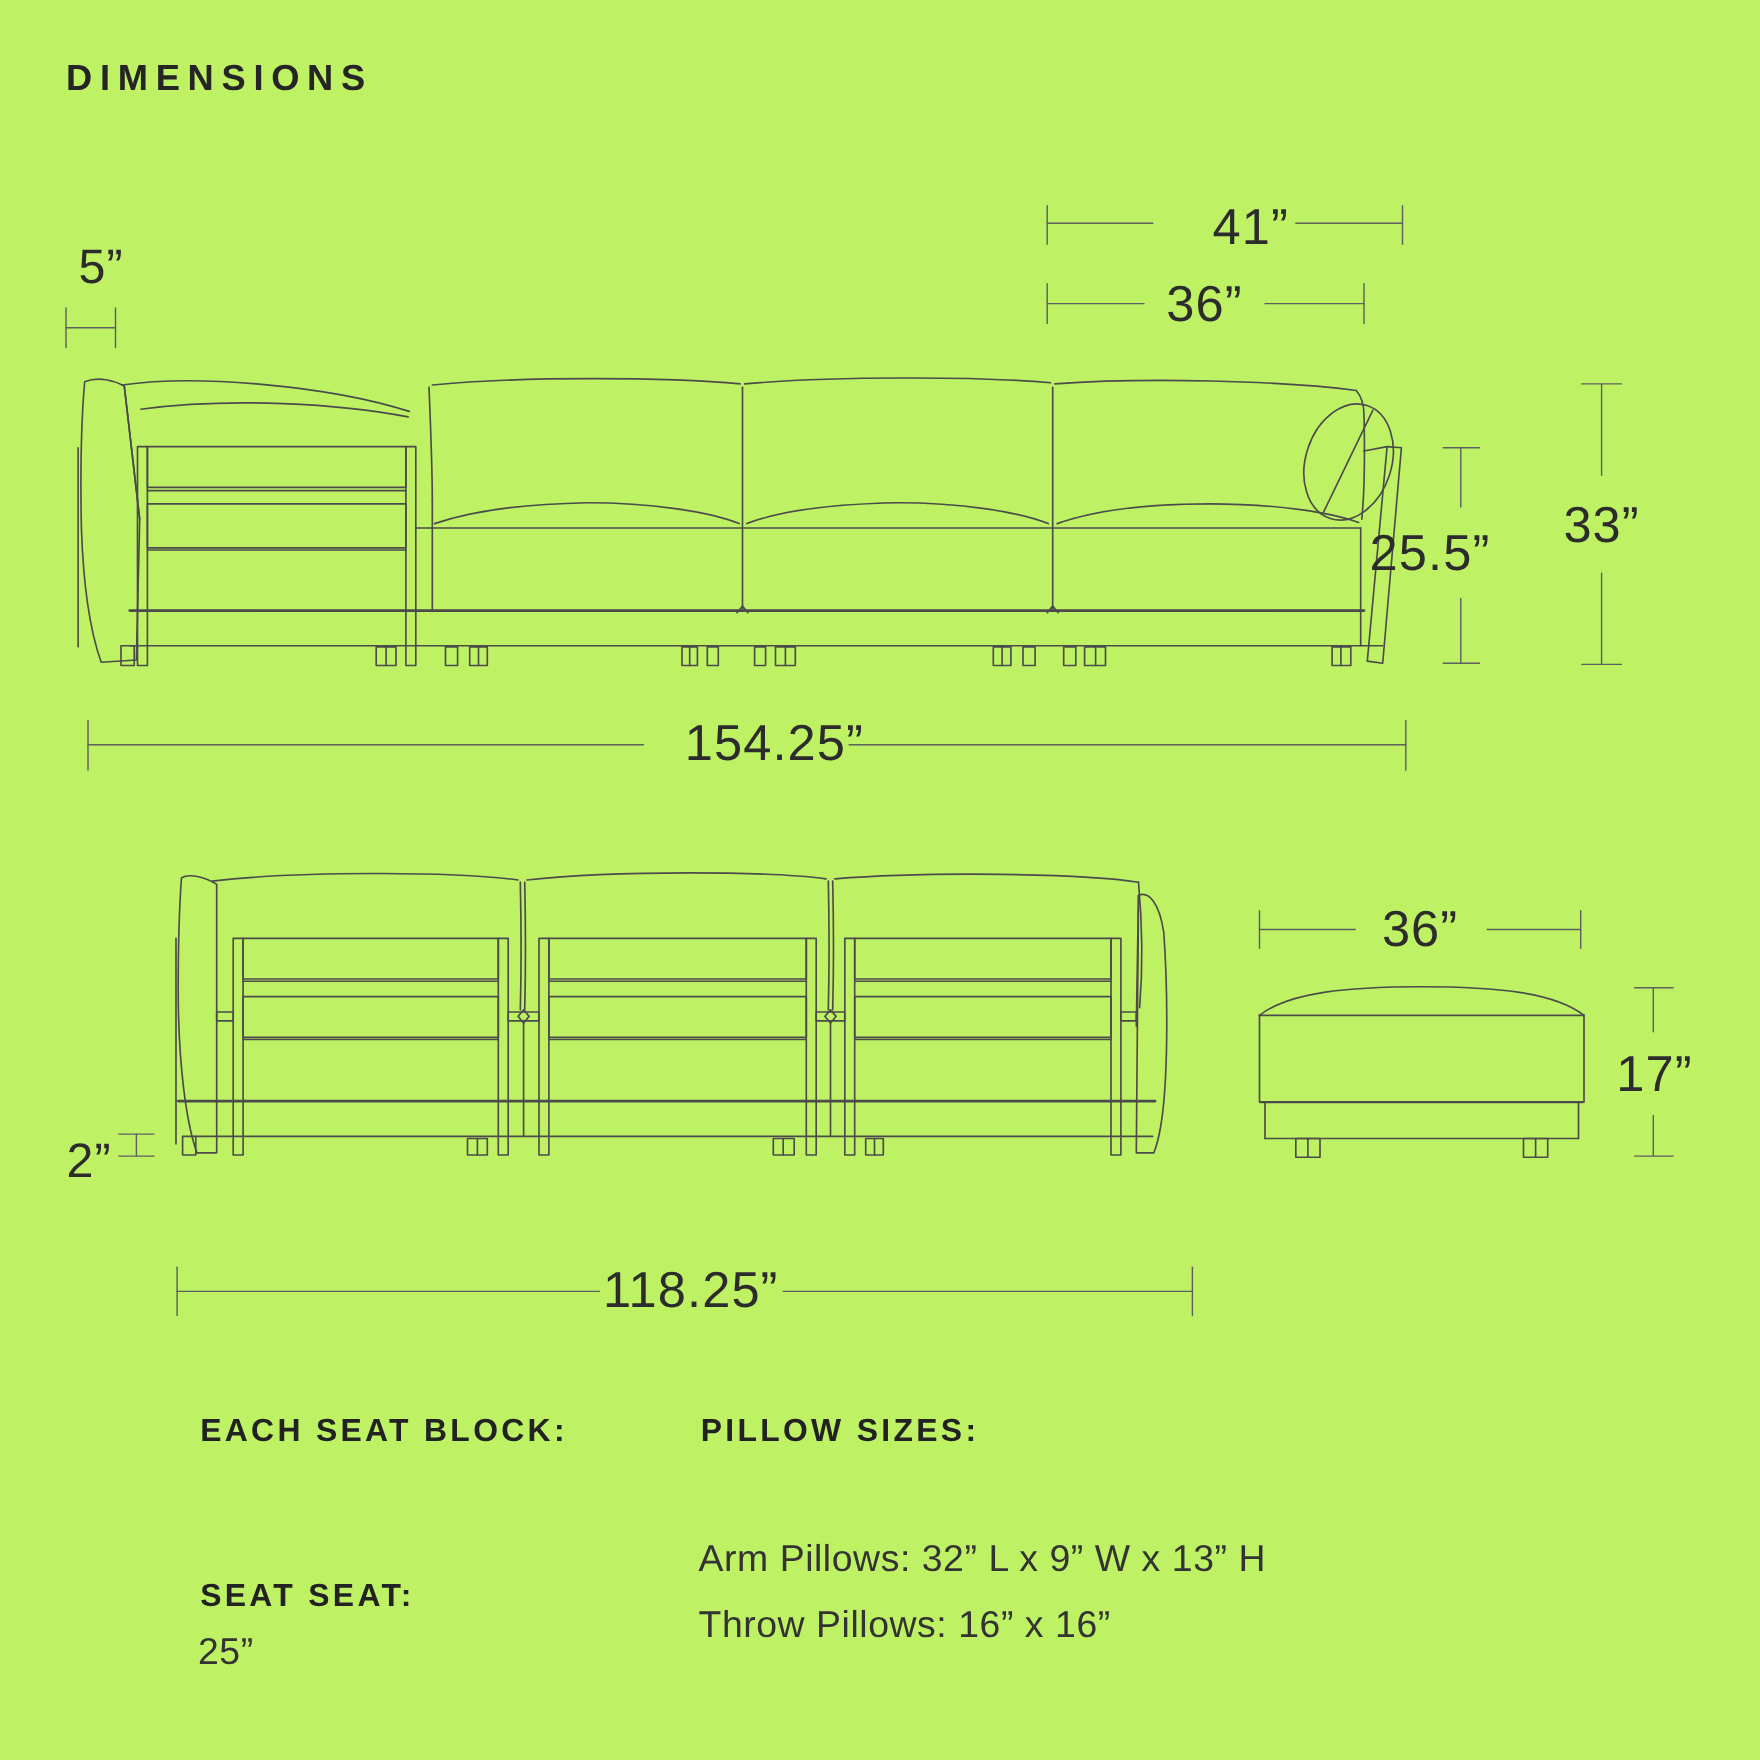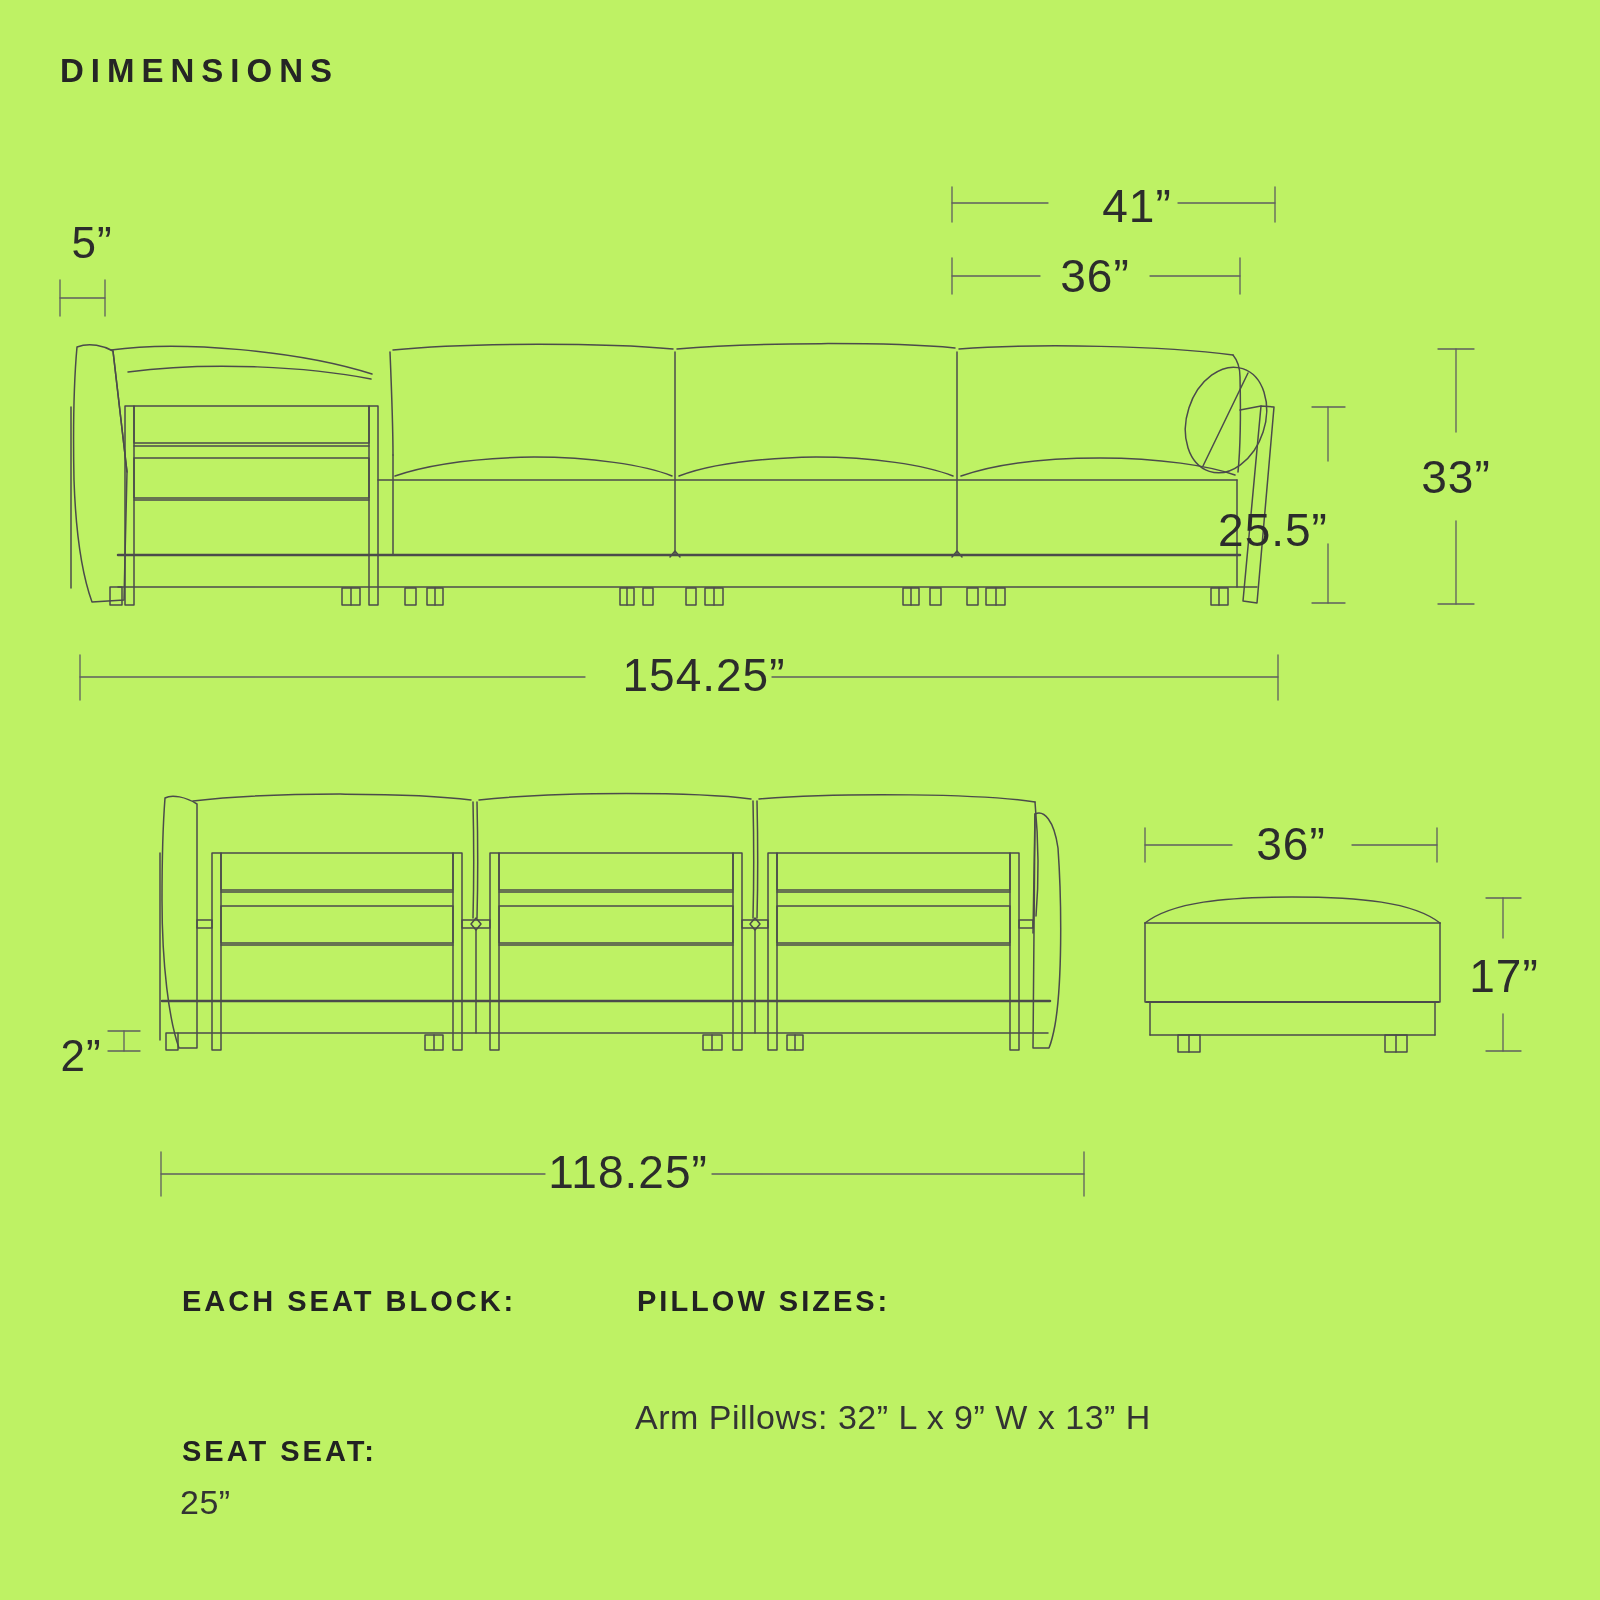--- a/index.html
+++ b/index.html
@@ -275,28 +275,29 @@
           <path d="M1503,898 V938"></path>
         <path d="M1503,1014 V1051"></path>
           <path d="M1486,1051 H1521"></path>
       </g>
     </g>
   </svg>
 
   <div class="dim-label small" style="left:92px;top:243px;">5”</div>
   <div class="dim-label" style="left:1112px;top:206px;margin-left:25px;">41”</div>
   <div class="dim-label" style="left:1095px;top:276px;">36”</div>
-  <div class="dim-label" style="left:1273px;top:502px;margin-top:28px;">25.5”</div>
+  <div class="dim-label" style="left:1300px;top:502px;">25.5”</div>
   <div class="dim-label" style="left:1456px;top:477px;text-align:center;">33”</div>
   <div class="dim-label" style="left:704px;top:675px;">154.25”</div>
   <div class="dim-label small" style="left:81px;top:1056px;">2”</div>
   <div class="dim-label" style="left:628px;top:1172px;">118.25”</div>
   <div class="dim-label" style="left:1291px;top:844px;">36”</div>
   <div class="dim-label" style="left:1504px;top:976px;">17”</div>
 
   <div class="spec-heading" style="left:182px;top:1285px;">EACH SEAT BLOCK:</div>
   <div class="spec-heading" style="left:182px;top:1435px;">SEAT SEAT:</div>
   <div class="spec-value" style="left:180px;top:1483px;">25”</div>
 
   <div class="spec-heading" style="left:637px;top:1285px;">PILLOW SIZES:</div>
   <div class="spec-value" style="left:635px;top:1398px;">Arm Pillows: 32” L x 9” W x 13” H</div>
+  <div class="spec-value" style="left:635px;top:1458px;">Throw Pillows: 16” x 16”</div>
 
 </div>
 
 </body></html>

